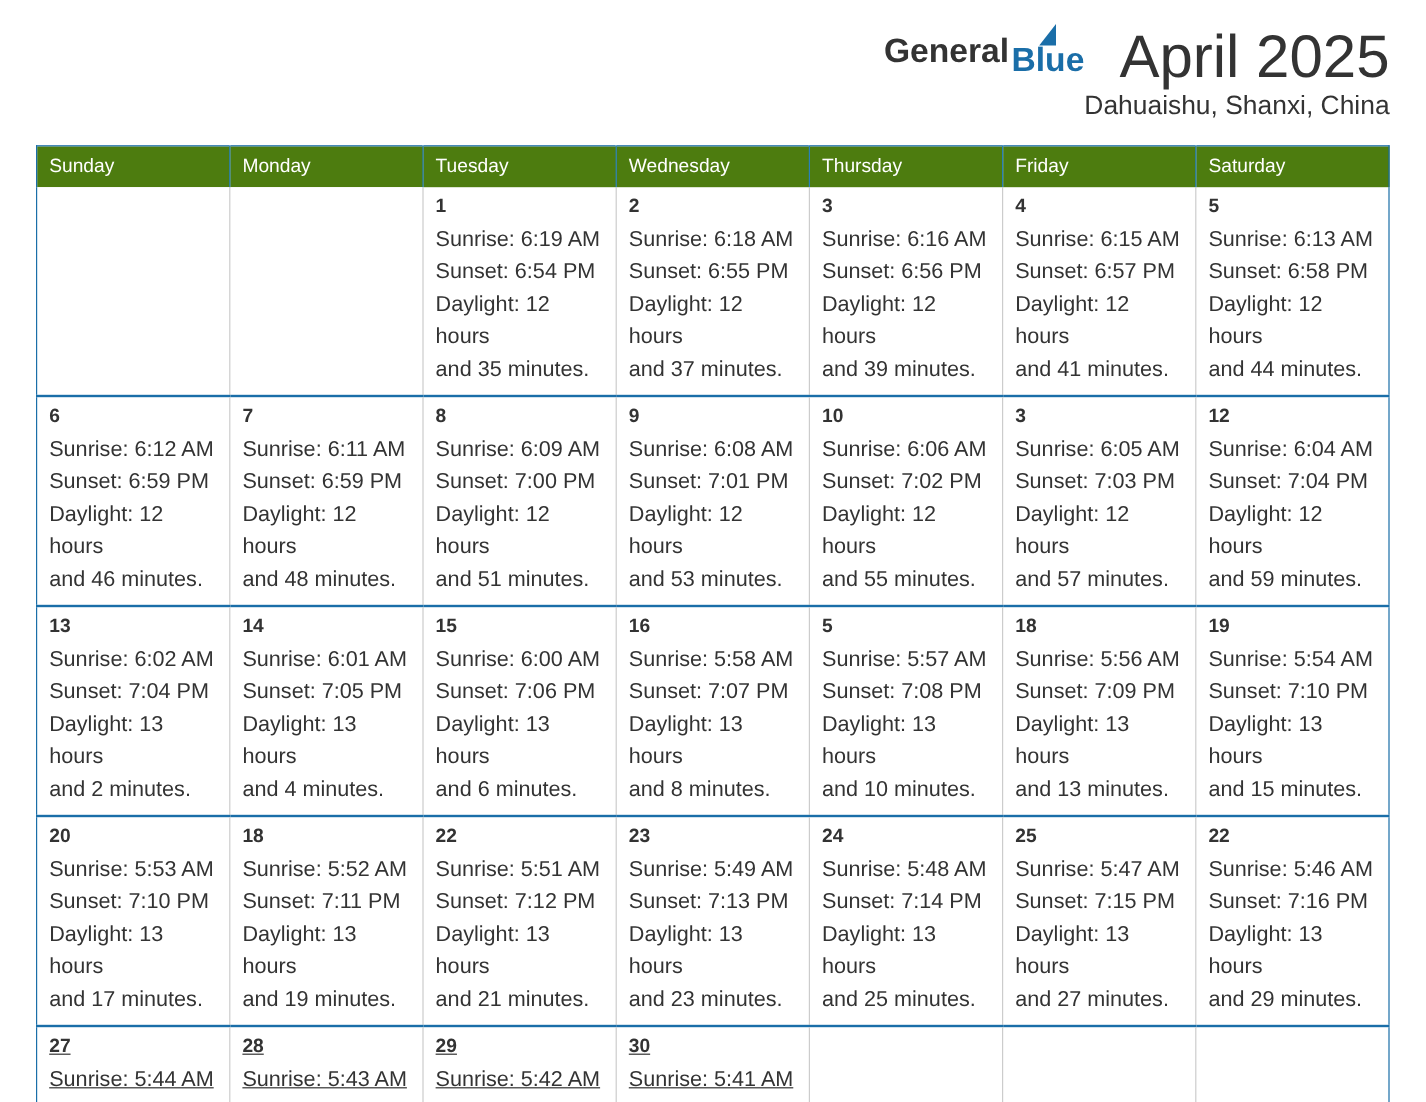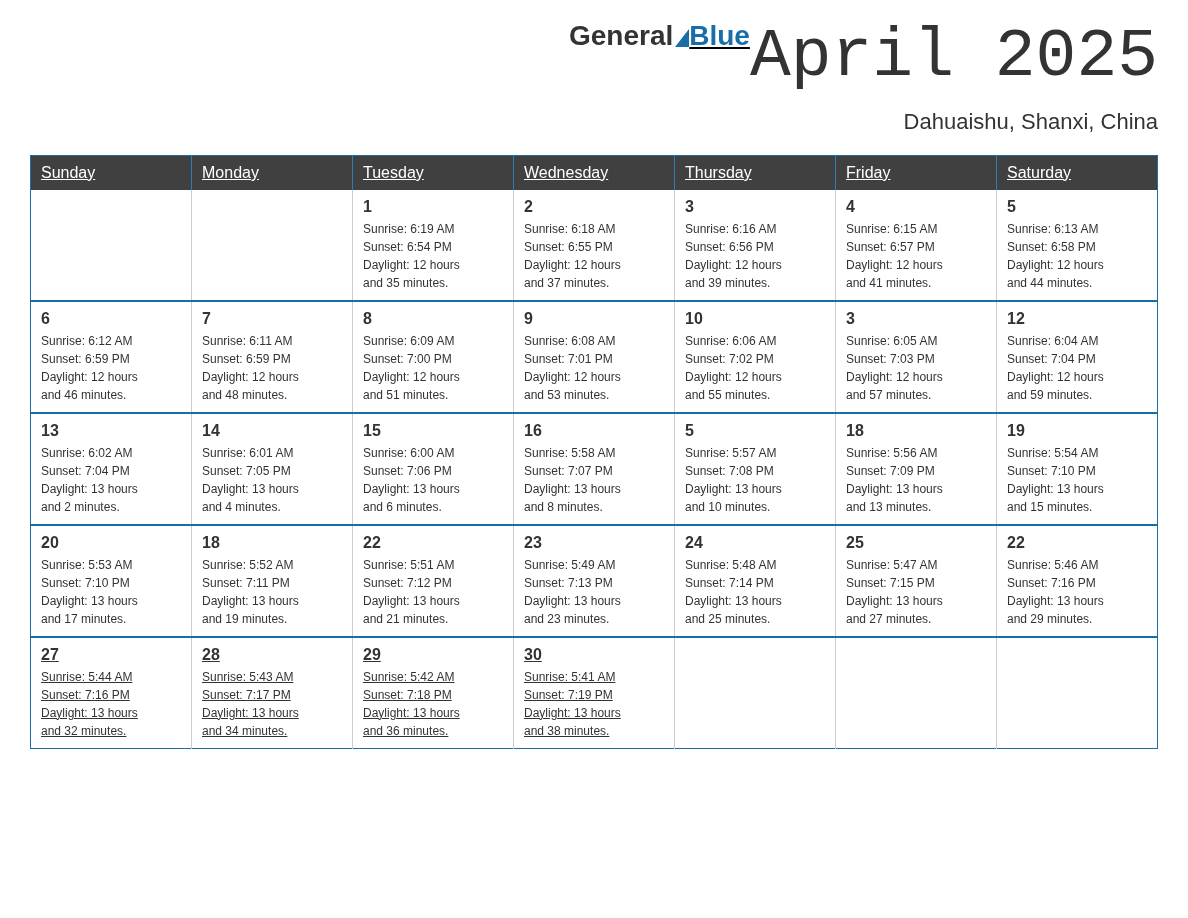--- a/index.html
+++ b/index.html
@@ -25,68 +25,64 @@
       display: flex;
       align-items: center;
     }
     .logo-general {
       font-size: 28px;
       font-weight: bold;
       color: #333;
     }
     .logo-blue-part {
       display: flex;
-      flex-direction: row;
+      flex-direction: column;
       align-items: center;
       margin-left: 2px;
-      text-decoration: underline;
     }
     .logo-arrow {
       width: 0;
       height: 0;
       border-left: 14px solid transparent;
       border-right: 0px solid transparent;
       border-bottom: 18px solid #1a6ea8;
       margin-bottom: -4px;
     }
     .logo-blue {
       font-size: 28px;
       font-weight: bold;
       color: #1a6ea8;
     }
     .title-section {
       text-align: right;
     }
     .month-title {
-      font-size: 68px;
+      font-size: 50px;
       font-weight: normal;
       color: #333;
       line-height: 1.1;
-      font-family: Liberation Mono, monospace;
     }
     .subtitle {
       font-size: 22px;
       color: #333;
       font-weight: normal;
-      margin-top: 14px;
     }
     .calendar {
       width: 100%;
       border-collapse: collapse;
       border: 1px solid #1a6ea8;
     }
     .calendar th {
-      background-color: #404040;
+      background-color: #4d7c0f;
       color: #fff;
       padding: 8px 10px;
       text-align: left;
       font-size: 16px;
       font-weight: normal;
       border-right: 1px solid #2980b9;
-      text-decoration: underline;
     }
     .calendar th:last-child {
       border-right: none;
     }
     .calendar td {
       vertical-align: top;
       padding: 8px 10px;
       border-right: 1px solid #ccc;
       border-bottom: 2px solid #1a6ea8;
       width: 14.28%;
@@ -101,21 +97,21 @@
       border-bottom: none;
       text-decoration: underline;
     }
     .day-number {
       font-size: 16px;
       font-weight: bold;
       margin-bottom: 4px;
       display: block;
     }
     .day-info {
-      font-size: 12px;
+      font-size: 18px;
       line-height: 1.5;
     }
     .empty-cell {
       background: #fff;
     }
   </style>
 </head>
 <body>
 
 <div class="header">

